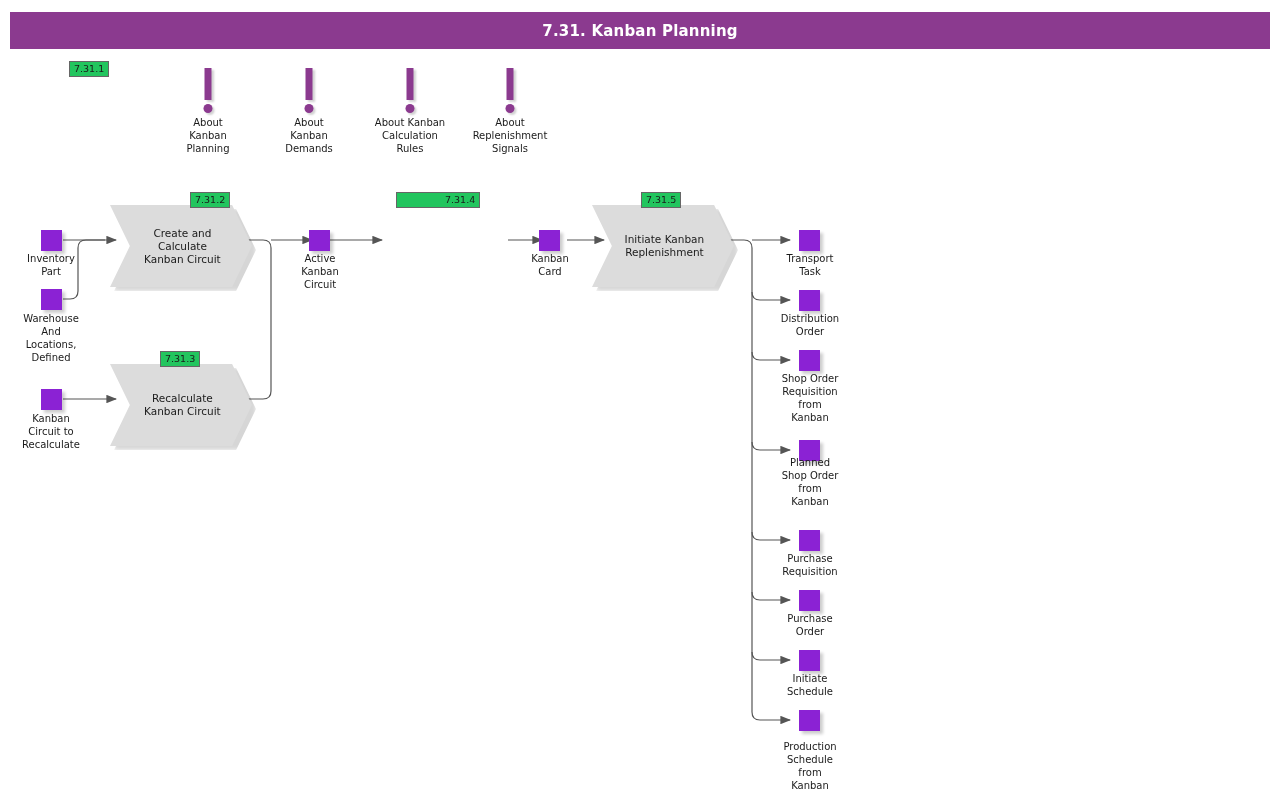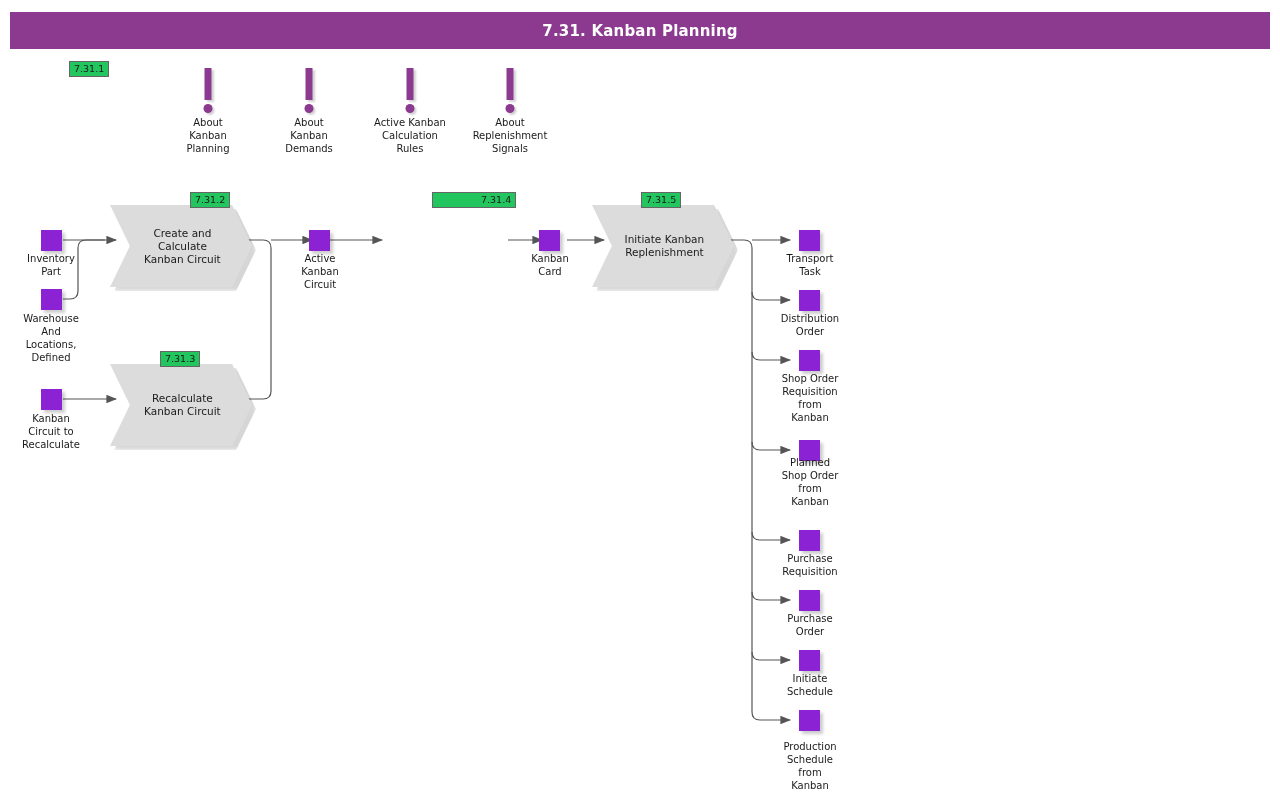--- a/index.html
+++ b/index.html
@@ -242,21 +242,21 @@
     <div class="info-bar"></div>
     <div class="info-dot"></div>
     <div class="info-label">About
 Kanban
 Demands</div>
   </div>
 
   <div class="info-marker" style="left:380px; top:68px; width:60px;">
     <div class="info-bar"></div>
     <div class="info-dot"></div>
-    <div class="info-label">Active Kanban
+    <div class="info-label">About Kanban
 Calculation
 Rules</div>
   </div>
 
   <div class="info-marker" style="left:480px; top:68px; width:60px;">
     <div class="info-bar"></div>
     <div class="info-dot"></div>
     <div class="info-label">About
 Replenishment
 Signals</div>
@@ -292,21 +292,21 @@
     <div class="chev-text">Recalculate
 Kanban Circuit</div>
   </div>
   <div class="num-tag" style="left:160px; top:351px;">7.31.3</div>
 
   <div class="data-square" style="left:309px; top:230px;"></div>
   <div class="data-label" style="left:260px; top:252px; width:120px;">Active
 Kanban
 Circuit</div>
 
-  <div class="num-tag" style="left:432px; top:192px;padding-left:48px;">7.31.4</div>
+  <div class="num-tag" style="left:396px; top:192px;padding-left:48px;">7.31.4</div>
 
   <div class="data-square" style="left:539px; top:230px;"></div>
   <div class="data-label" style="left:490px; top:252px; width:120px;">Kanban
 Card</div>
 
   <div class="chev-wrap" style="left:592px; top:205px; width:142px; height:82px;">
     <div class="chev-shadow"></div>
     <div class="chev-body"></div>
     <div class="chev-text">Initiate Kanban
 Replenishment</div>

